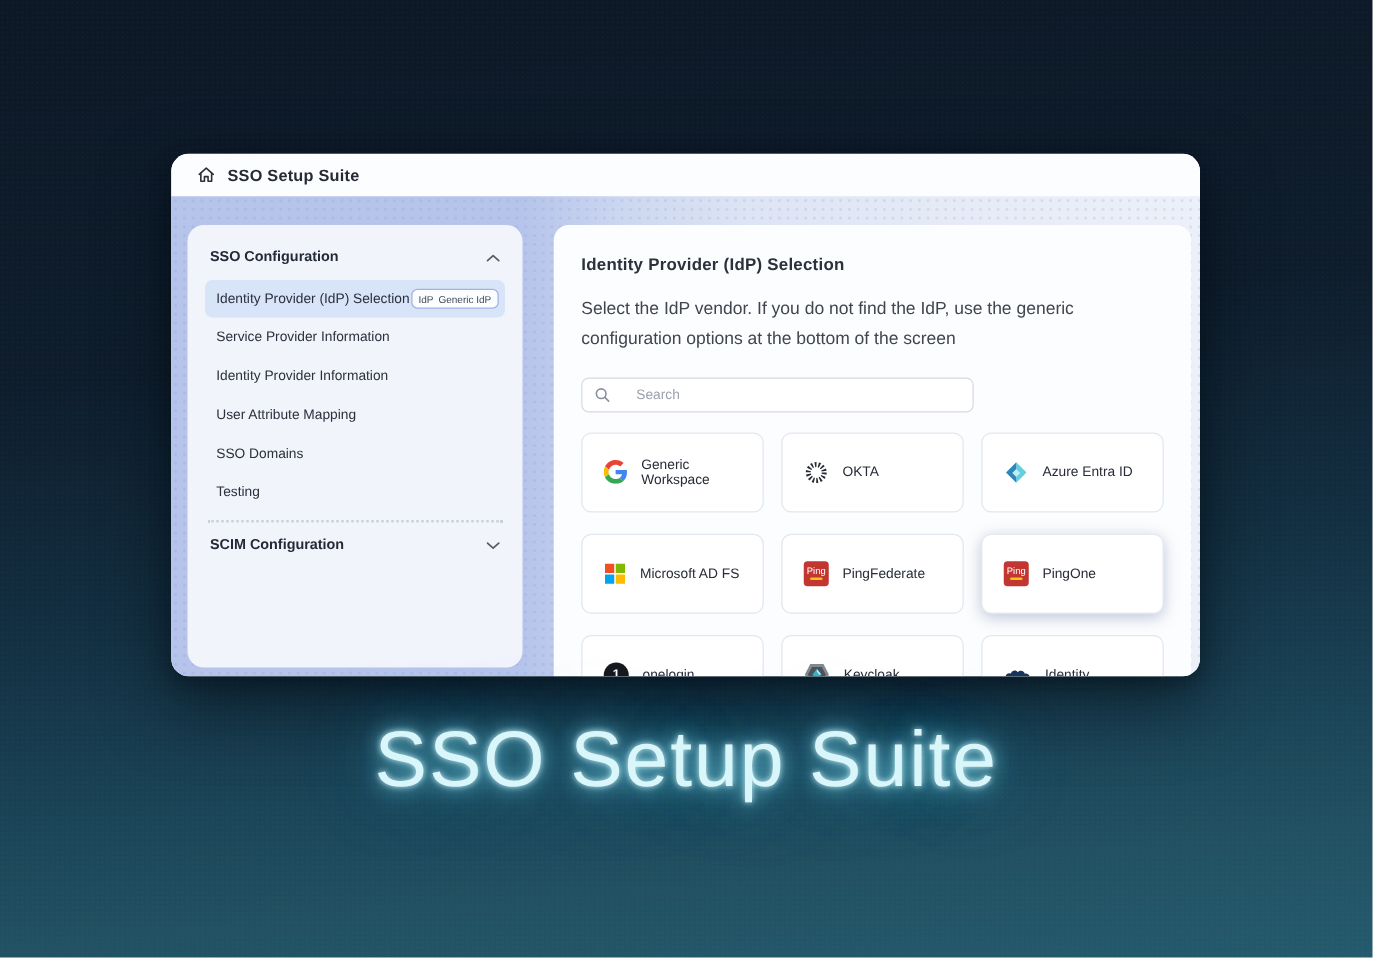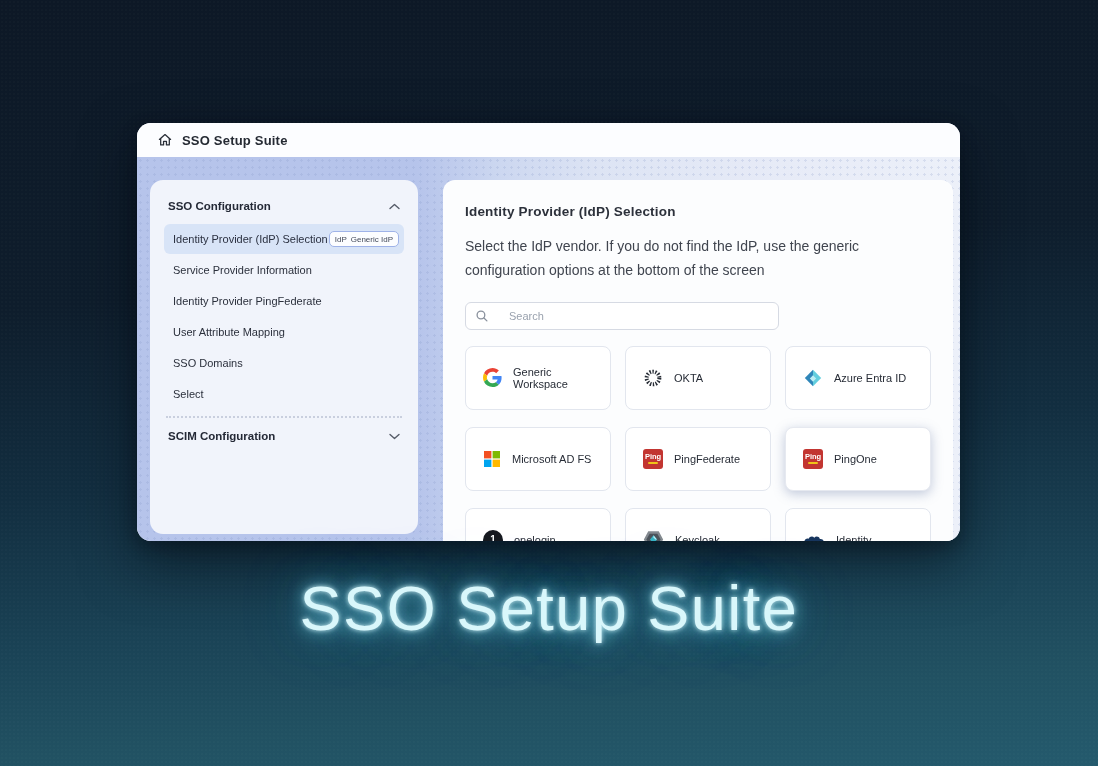--- a/index.html
+++ b/index.html
@@ -85,21 +85,21 @@
     display:flex; align-items:center; gap:11px; padding:0 10px 0 17px;
     font-size:11px; font-weight:500; color:#272c36; cursor:pointer;
   }
   .pcard.hl { box-shadow:0 3px 12px rgba(96,116,160,.38); border-color:#e6e9f0; }
   .picon { flex:0 0 auto; display:flex; align-items:center; justify-content:center; }
 
   .ping-sq {
     width:20px; height:20px; background:#c23531; border-radius:3px;
     display:flex; flex-direction:column; align-items:center; justify-content:center;
   }
-  .ping-sq .ping-word { color:#fff; font-size:7.5px; font-weight:700; line-height:1; }
+  .ping-sq .ping-word { color:#fff; font-size:7.5px; font-weight:400; line-height:1; }
   .ping-sq .ping-sub { width:10px; height:1.5px; background:#f0c419; margin-top:1.5px; border-radius:1px; }
 
   .one-circle {
     width:20px; height:20px; background:#16191f; border-radius:50%;
     color:#fff; font-size:10px; font-weight:700;
     display:flex; align-items:center; justify-content:center;
   }
 
   
   .hero {
@@ -144,24 +144,24 @@
 
       <div class="sel-item">
         <span>Identity Provider (IdP) Selection</span>
         <span class="badge">
           <span>IdP</span>
           <span>Generic IdP</span>
         </span>
       </div>
 
       <div class="nav-item">Service Provider Information</div>
-      <div class="nav-item">Identity Provider PingFederate</div>
+      <div class="nav-item">Identity Provider Information</div>
       <div class="nav-item">User Attribute Mapping</div>
       <div class="nav-item">SSO Domains</div>
-      <div class="nav-item">Select</div>
+      <div class="nav-item">Testing</div>
 
       <div class="divider"></div>
 
       <div class="section-head" style="padding-top:8px;">
         <span>SCIM Configuration</span>
         <span class="chev">
           <svg width="11" height="7" viewBox="0 0 11 7" fill="none" stroke="#565c68" stroke-width="1.4" stroke-linecap="round" stroke-linejoin="round">
               <path d="M1 1.5 L5.5 5.5 L10 1.5"></path>
             </svg>
         </span>

